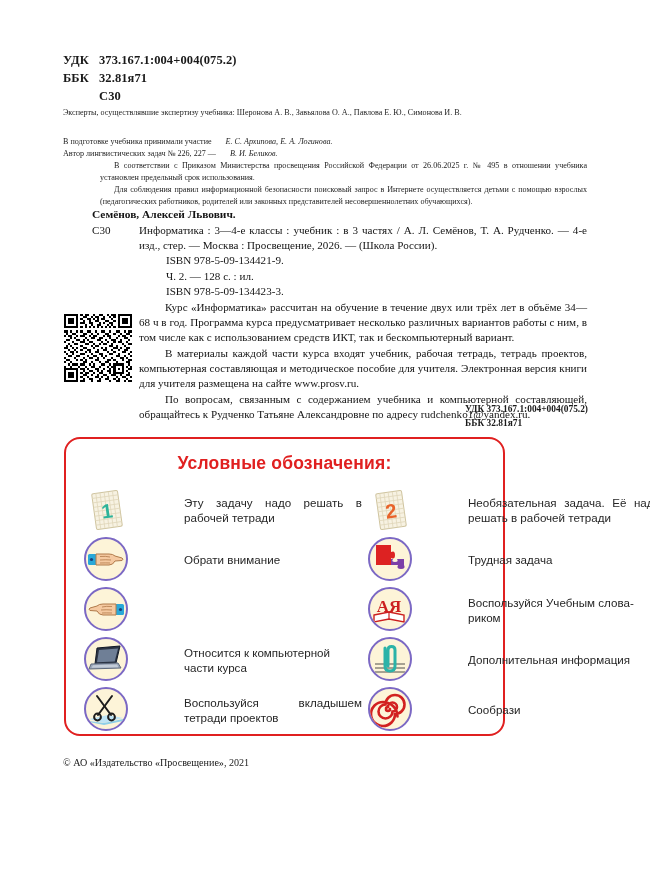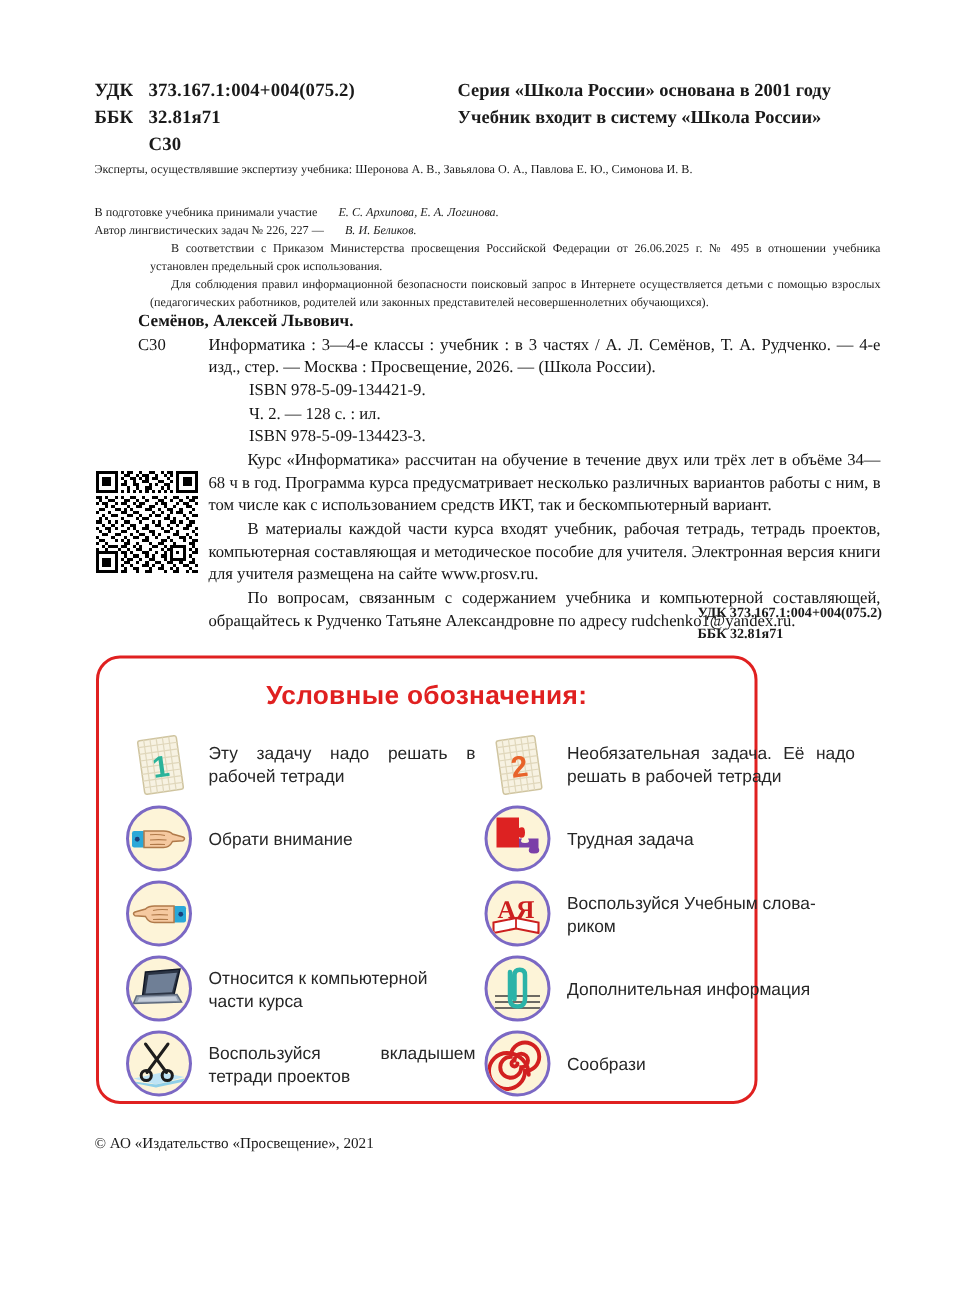--- a/index.html
+++ b/index.html
@@ -167,20 +167,21 @@
     flex: 0 0 46px;
     position: relative;
     margin-right: 9px;
   }
   .legend-text {
     font-family: "Liberation Sans", sans-serif;
     font-size: 11.6px;
     line-height: 1.33;
     color: #262626;
     width: 178px;
+    margin-left: 45px;
   }
   .legend-text.justify { text-align: justify; }
   .legend-text.w2 { width: 192px; }
 
   
   .circ {
     width: 44px; height: 44px;
     border-radius: 50%;
     border: 2.2px solid #7b68c4;
     background: #fdf4d8;
@@ -213,24 +214,20 @@
 
 <div class="header-row">
   <div class="udk-block">
     <div class="udk-line">
       <span class="udk-key">УДК</span><span>373.167.1:004+004(075.2)</span>
     </div>
     <div class="udk-line">
       <span class="udk-key">ББК</span><span>32.81я71</span>
     </div>
     <div class="udk-line udk-c30">С30</div>
-  </div>
-  <div class="series-block">
-    <div>Серия «Школа России» основана в 2001 году</div>
-    <div>Учебник входит в систему «Школа России»</div>
   </div>
 </div>
 
 <div class="legal p1">
   <span>Эксперты, осуществлявшие экспертизу учебника: Шеронова А. В., Завьялова О. А., Павлова Е. Ю., Симонова И. В.</span>
 </div>
 
 <div class="legal p2">
   <div><span>В подготовке учебника принимали участие </span><i>Е. С. Архипова, Е. А. Логинова.</i></div>
   <div><span>Автор лингвистических задач № 226, 227 — </span><i>В. И. Беликов.</i></div>

